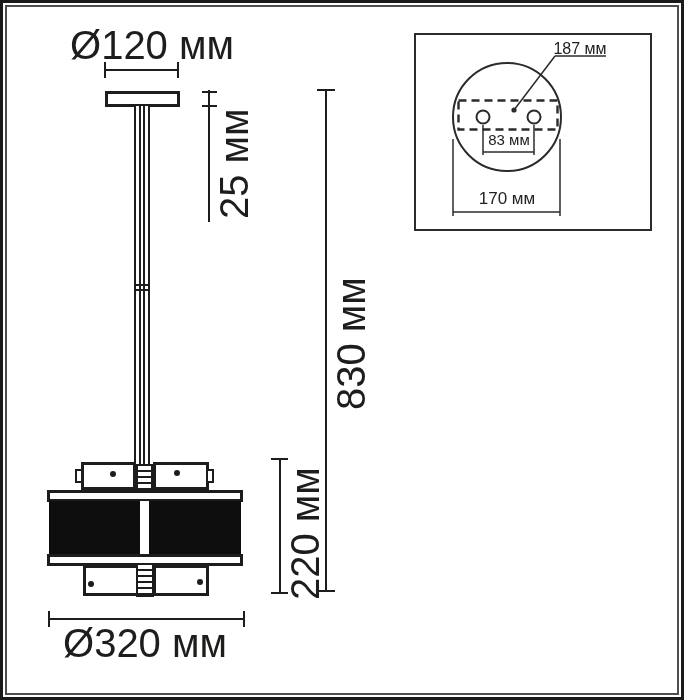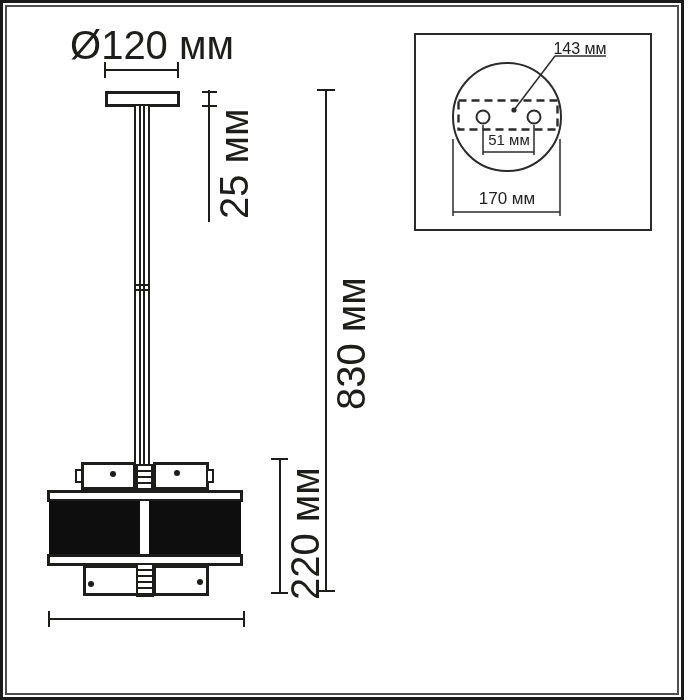--- a/index.html
+++ b/index.html
@@ -81,20 +81,21 @@
 
   <div class="box" style="left:83px;top:565px;width:56px;height:31px;"></div>
   <div class="box" style="left:153px;top:565px;width:56px;height:31px;"></div>
   <div class="dot" style="left:88px;top:581px;"></div>
   <div class="dot" style="left:197px;top:579px;"></div>
   <div class="ribbed" style="left:136px;top:563px;width:18px;height:34px;"></div>
 
   <div class="l" style="left:49px;top:618px;width:195px;height:2px;"></div>
   <div class="l" style="left:48px;top:611px;width:2px;height:16px;"></div>
   <div class="l" style="left:243px;top:611px;width:2px;height:16px;"></div>
+  <div class="t big tc" style="left:47px;top:623px;width:196px;">Ø320 мм</div>
 
   <div class="inset-panel" style="left:414px;top:33px;width:238px;height:198px;"></div>
 
   <svg class="inset-svg" style="left:414px;top:33px;" width="238" height="198" viewBox="0 0 238 198">
 
     <circle cx="93" cy="84" r="54" fill="none" stroke="#2b2b2b" stroke-width="2"></circle>
 
     <rect x="44.5" y="67.5" width="99" height="29" fill="none" stroke="#2b2b2b" stroke-width="2.4" stroke-dasharray="8 5"></rect>
 
     <circle cx="69" cy="84" r="6.5" fill="none" stroke="#2b2b2b" stroke-width="2"></circle>
@@ -106,19 +107,19 @@
 
     <line x1="69" y1="92" x2="69" y2="122" stroke="#2b2b2b" stroke-width="1.5"></line>
     <line x1="120" y1="92" x2="120" y2="122" stroke="#2b2b2b" stroke-width="1.5"></line>
     <line x1="69" y1="119" x2="120" y2="119" stroke="#2b2b2b" stroke-width="1.5"></line>
 
     <line x1="39" y1="106" x2="39" y2="183" stroke="#2b2b2b" stroke-width="1.5"></line>
     <line x1="146" y1="106" x2="146" y2="183" stroke="#2b2b2b" stroke-width="1.5"></line>
     <line x1="39" y1="179" x2="146" y2="179" stroke="#2b2b2b" stroke-width="1.5"></line>
   </svg>
 
-  <div class="small-label tc" style="left:544px;top:40px;width:72px;font-size:16px;text-align:center;">143 мм</div>
-  <div class="small-label tc" style="left:479px;top:131px;width:60px;font-size:15px;text-align:center;">51 мм</div>
+  <div class="small-label tc" style="left:544px;top:40px;width:72px;font-size:16px;text-align:center;">187 мм</div>
+  <div class="small-label tc" style="left:479px;top:131px;width:60px;font-size:15px;text-align:center;">83 мм</div>
   <div class="small-label tc" style="left:471px;top:189px;width:72px;font-size:17px;text-align:center;">170 мм</div>
 
   <div class="frame-inner"></div>
   <div class="frame-outer"></div>
 </div>
 
 </body></html>

